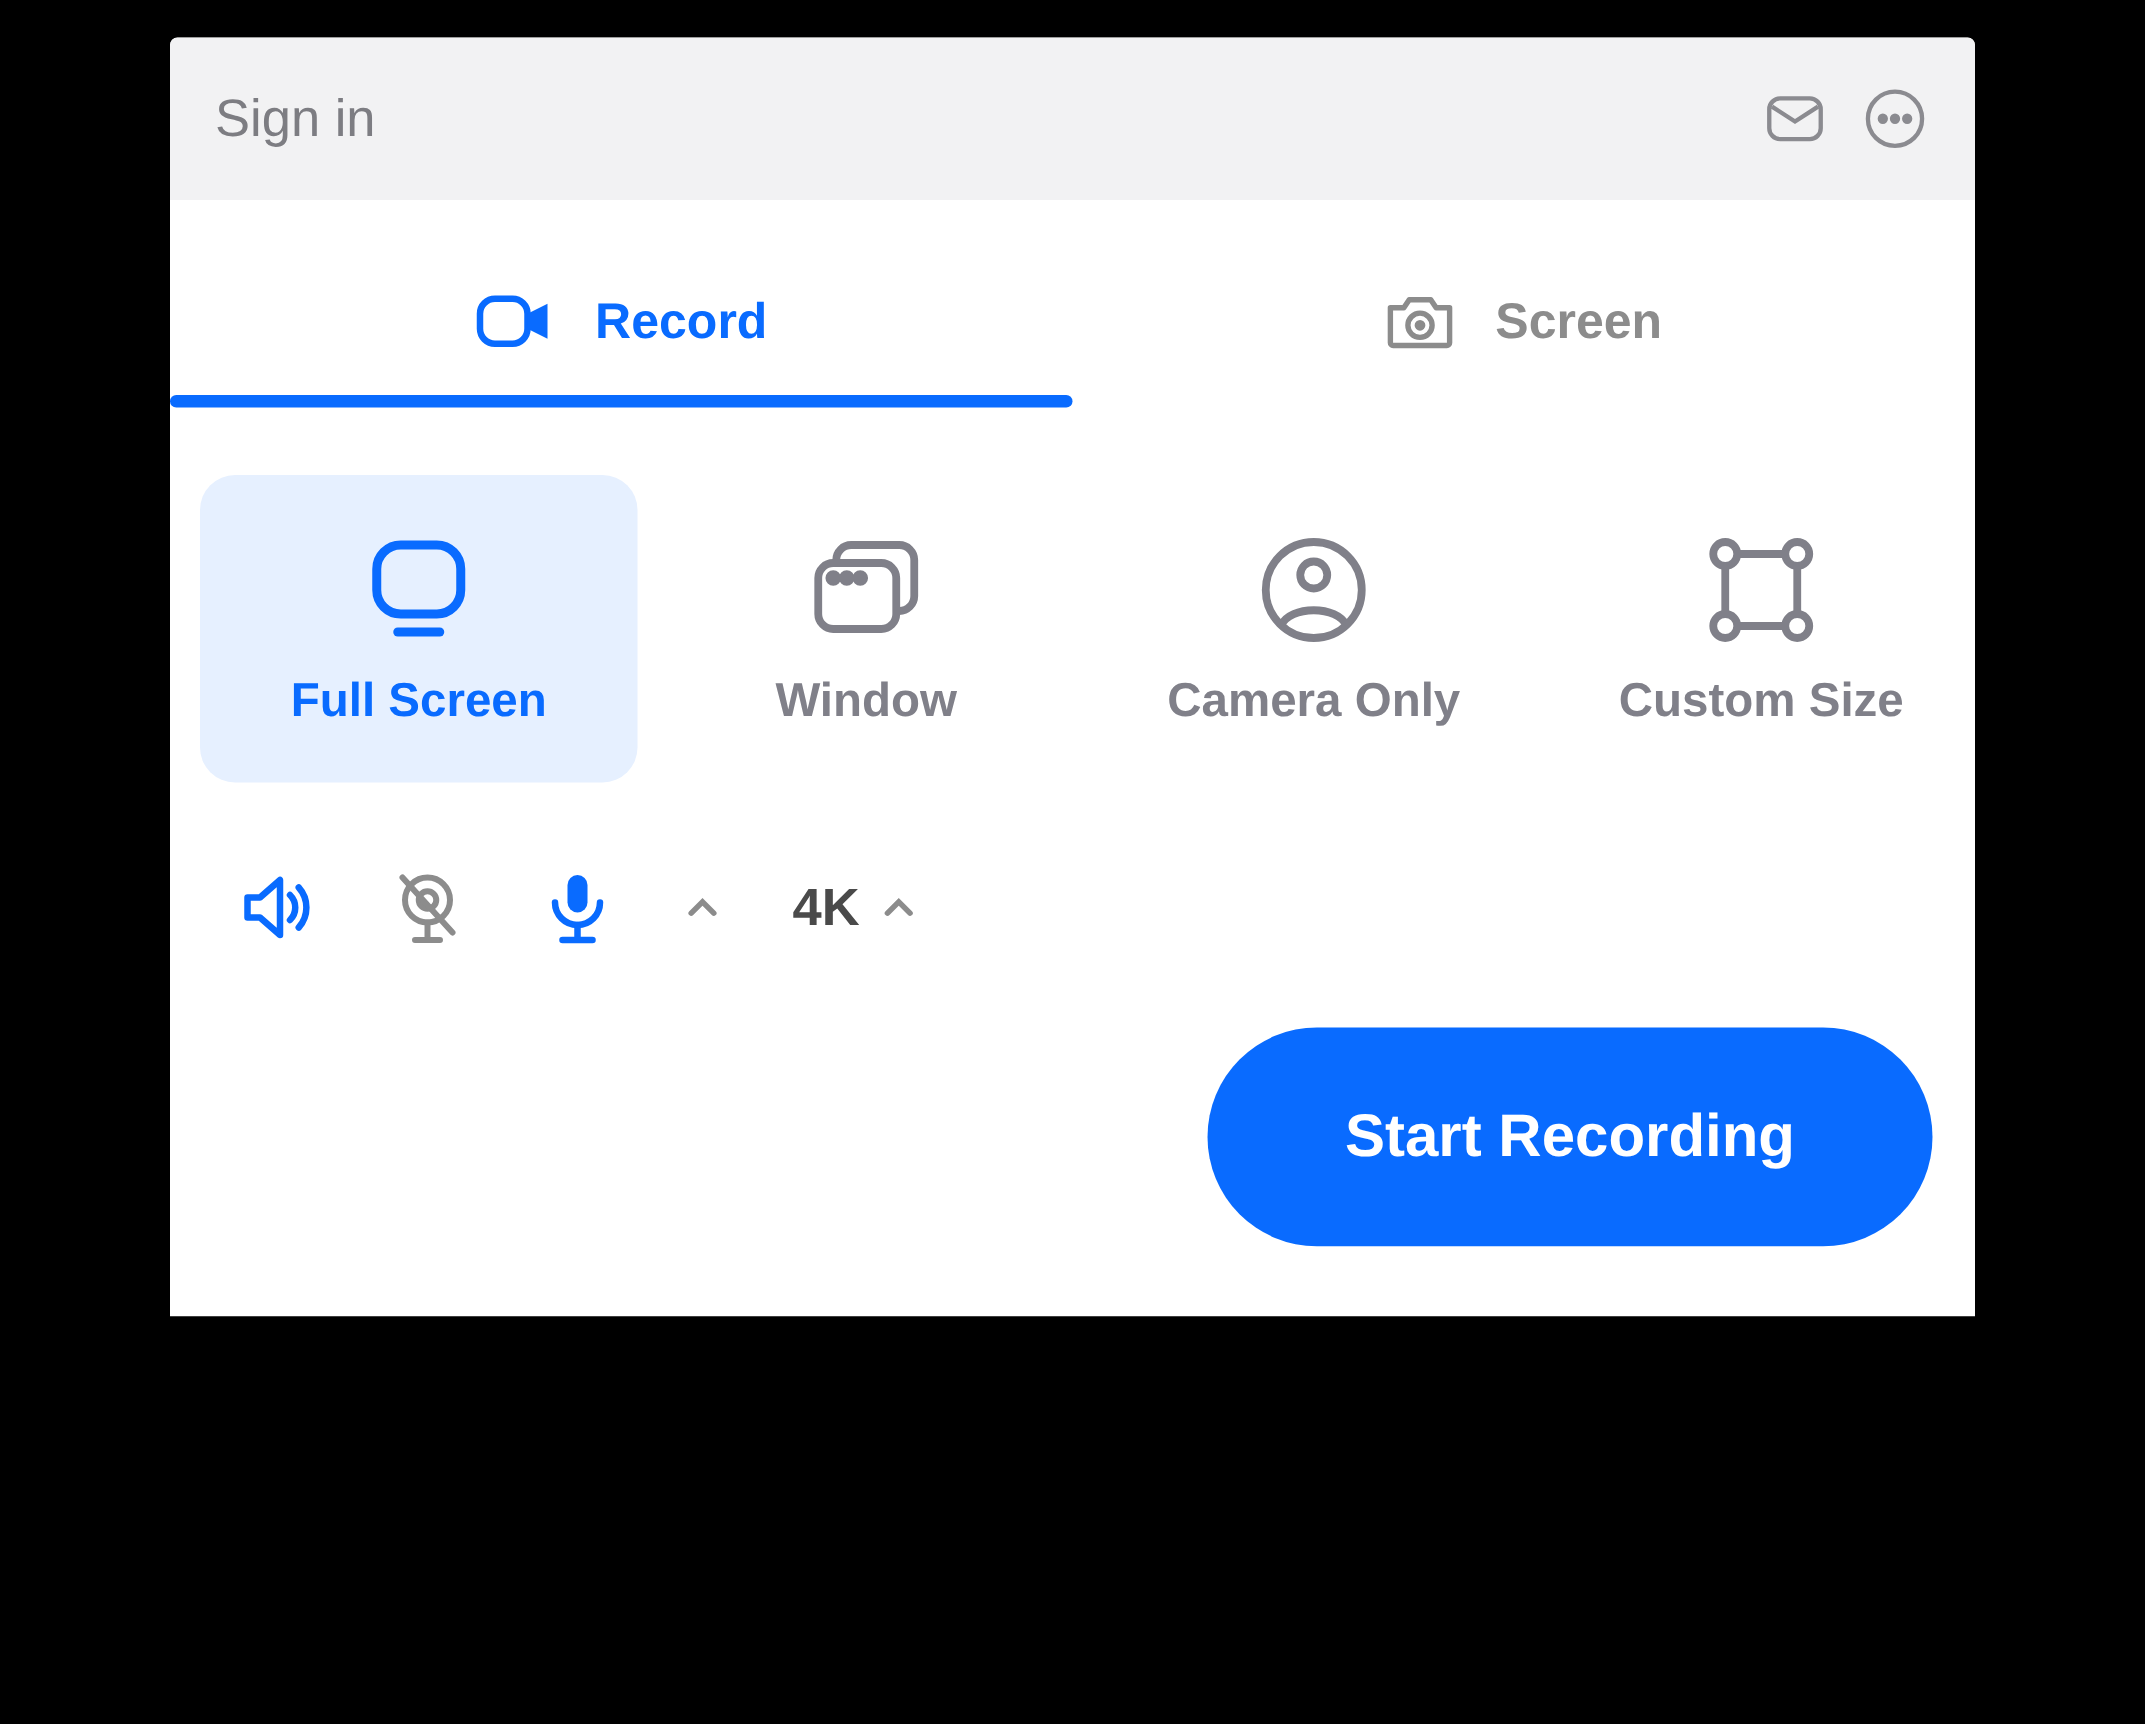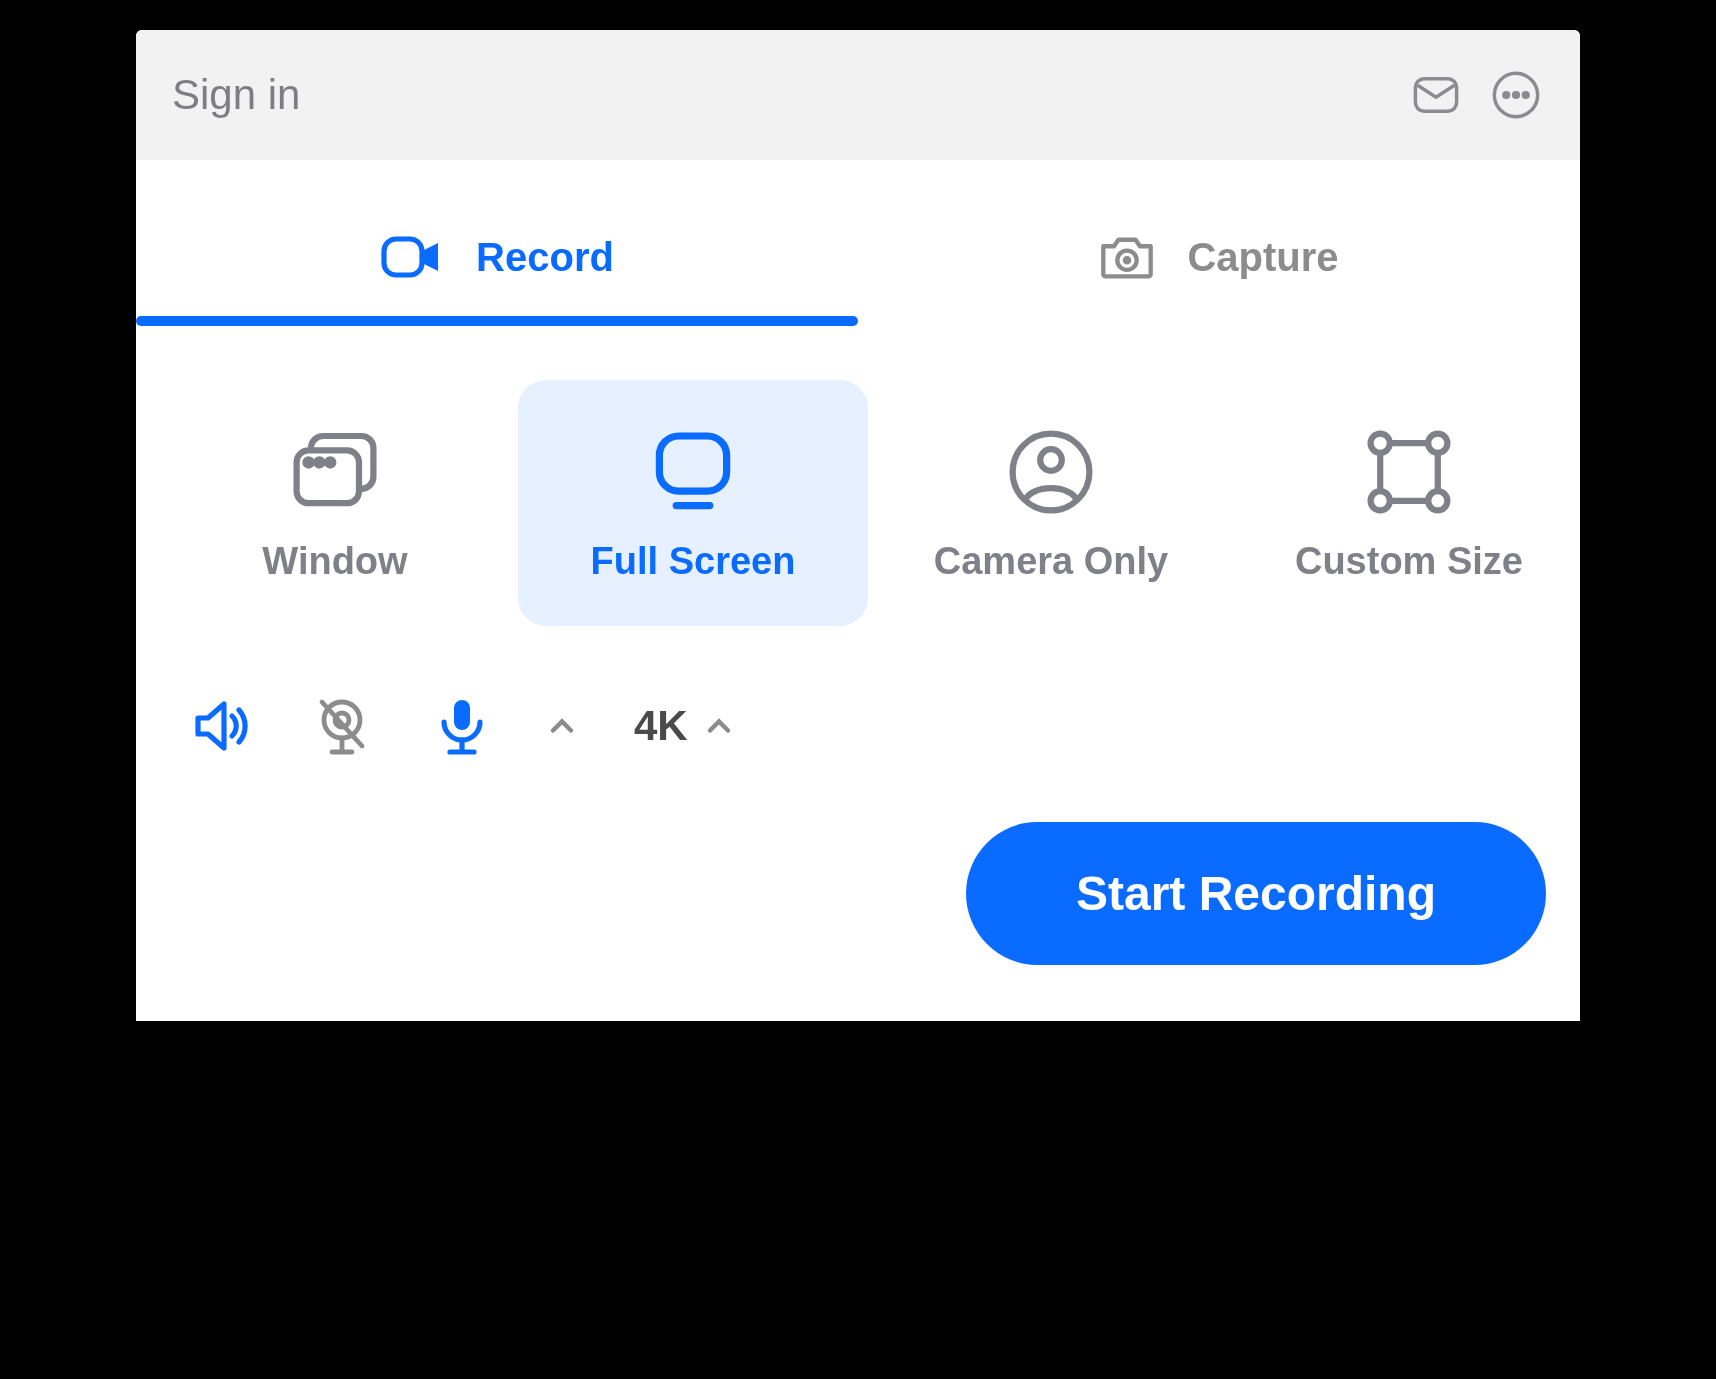--- a/index.html
+++ b/index.html
@@ -135,21 +135,21 @@
       display:flex; justify-content:flex-end;
       padding: 36px 34px 56px 34px;
     }
     .start-btn {
       background: #096bff;
       color: #fff;
       border: none;
       border-radius: 100px;
       font-size: 48px;
       font-weight: 800;
-      padding: 44px 110px;
+      padding: 60px 110px;
       cursor: pointer;
     }
   </style>
 </head>
 <body>
 
 <div class="window">
 
   <div class="titlebar">
     <div class="sign-in">Sign in</div>
@@ -176,42 +176,42 @@
         <path d="M21 9 L29 5 V19 L21 15 Z" fill="currentColor" stroke="none"></path>
       </svg>
       <span>Record</span>
     </div>
     <div class="tab capture">
       <svg viewBox="0 0 26 22" fill="none" stroke="currentColor" stroke-width="2" stroke-linejoin="round">
         <path d="M2 6 h5 l2 -3 h8 l2 3 h5 v13 a1 1 0 0 1 -1 1 H3 a1 1 0 0 1 -1 -1 Z"></path>
         <circle cx="13" cy="12.5" r="4.5"></circle>
         <circle cx="13" cy="12.5" r="1" fill="currentColor"></circle>
       </svg>
-      <span>Capture</span>
+      <span>Screen</span>
     </div>
   </div>
   <div class="tabs-underline-space"></div>
 
   <div class="modes">
+    <div class="mode active">
+      <svg viewBox="0 0 40 40" fill="none" stroke="currentColor" stroke-width="3">
+        <rect x="6" y="5" width="28" height="23" rx="8"></rect>
+        <line x1="13" y1="34" x2="27" y2="34" stroke-linecap="round"></line>
+      </svg>
+      <span>Full Screen</span>
+    </div>
     <div class="mode">
       <svg viewBox="0 0 40 40" fill="none" stroke="currentColor" stroke-width="2.6">
         <rect x="10" y="5" width="26" height="22" rx="5"></rect>
         <rect x="4" y="11" width="26" height="22" rx="5" fill="#fff"></rect>
         <circle cx="9" cy="16" r="1.3" fill="currentColor"></circle>
         <circle cx="13.5" cy="16" r="1.3" fill="currentColor"></circle>
         <circle cx="18" cy="16" r="1.3" fill="currentColor"></circle>
       </svg>
       <span>Window</span>
-    </div>
-    <div class="mode active">
-      <svg viewBox="0 0 40 40" fill="none" stroke="currentColor" stroke-width="3">
-        <rect x="6" y="5" width="28" height="23" rx="8"></rect>
-        <line x1="13" y1="34" x2="27" y2="34" stroke-linecap="round"></line>
-      </svg>
-      <span>Full Screen</span>
     </div>
     <div class="mode">
       <svg viewBox="0 0 40 40" fill="none" stroke="currentColor" stroke-width="2.6">
         <circle cx="20" cy="20" r="16"></circle>
         <circle cx="20" cy="15" r="4.5"></circle>
         <path d="M9 32 C12 25 28 25 31 32"></path>
       </svg>
       <span>Camera Only</span>
     </div>
     <div class="mode">

